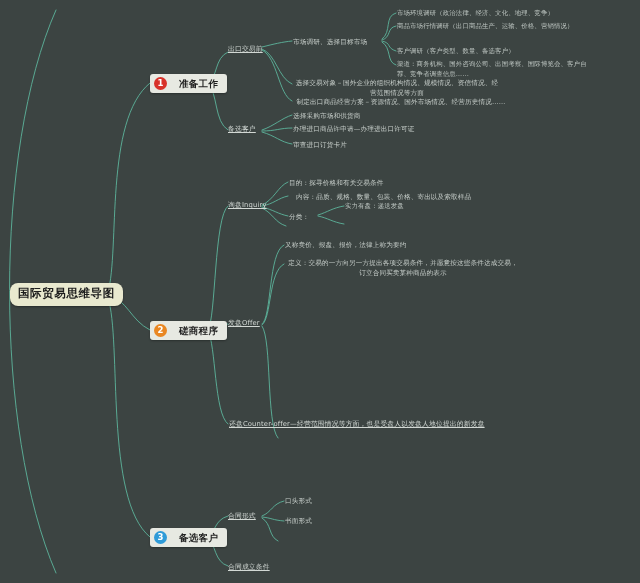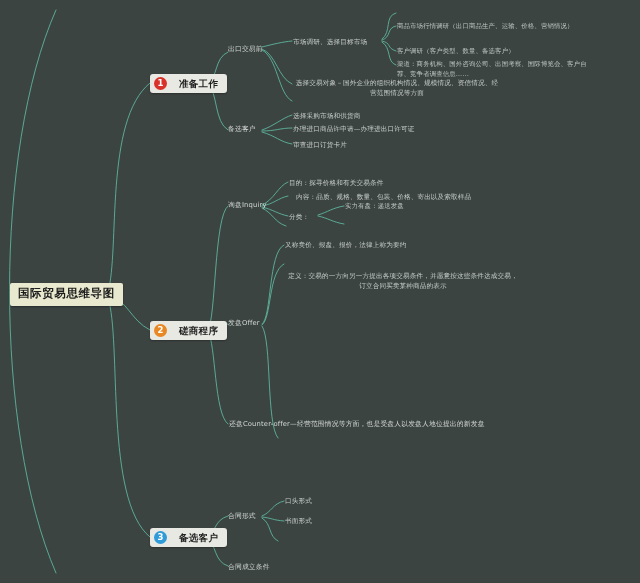--- a/index.html
+++ b/index.html
@@ -30,21 +30,21 @@
   .root-node {
     position: absolute;
     left: 10px;
     top: 283px;
     background: #e9e9cf;
     color: #1d1d1d;
     font-size: 11.5px;
     font-weight: bold;
     letter-spacing: 0.6px;
     padding: 5px 8px 6px 8px;
-    border-radius: 2px;
+    border-radius: 8px;
     box-shadow: 0 1px 2px rgba(0,0,0,.35);
     white-space: nowrap;
     line-height: 1;
   }
 
   
   .l1-node {
     position: absolute;
     display: flex;
     align-items: center;
@@ -87,20 +87,21 @@
     line-height: 1.55;
     letter-spacing: .15px;
     white-space: nowrap;
   }
   .tnode.wrap {
     white-space: normal;
   }
   .tnode.l2 {
     color: #d2d8d4;
     font-size: 6.8px;
+    text-decoration: underline;
   }
   .tnode.l3 {
     color: #c6cdc9;
     text-align: center;
   }
   .tnode.l4 {
     color: #bdc5c1;
     font-size: 6.4px;
   }
 </style>
@@ -176,43 +177,45 @@
   </div>
   <div class="l1-node" id="l1-2" style="background: rgb(231, 233, 226);">
     <span class="badge" style="background: rgb(47, 155, 216);">3</span>
     <span class="l1-label">备选客户</span>
   </div>
 
   <div class="tnode l2" style="left:228px; top:44px;">出口交易前</div>
 
   <div class="tnode l3" style="left:293px; top:37px;">市场调研、选择目标市场</div>
 
+  <div class="tnode l4" style="left:397px; top:9px;">市场环境调研（政治法律、经济、文化、地理、竞争）</div>
   <div class="tnode l4" style="left:397px; top:22px;">商品市场行情调研（出口商品生产、运输、价格、营销情况）</div>
   <div class="tnode l4" style="left:397px; top:47px;">客户调研（客户类型、数量、备选客户）</div>
   <div class="tnode l3 wrap" style="left:293px; top:78px; width:208px;">选择交易对象－国外企业的组织机构情况、规模情况、资信情况、经营范围情况等方面</div>
 
   <div class="tnode l4 wrap" style="left:397px; top:60px; width:190px;">渠道：商务机构、国外咨询公司、出国考察、国际博览会、客户自荐、竞争者调查信息……</div>
+  <div class="tnode l3 wrap" style="left:293px; top:97px; width:216px;">制定出口商品经营方案－资源情况、国外市场情况、经营历史情况……</div>
 
   <div class="tnode l2" style="left:228px; top:124px;">备选客户</div>
 
   <div class="tnode l3" style="left:293px; top:111px;">选择采购市场和供货商</div>
   <div class="tnode l3" style="left:293px; top:124px;">办理进口商品许申请—办理进出口许可证</div>
   <div class="tnode l3" style="left:293px; top:140px;">审查进口订货卡片</div>
 
   <div class="tnode l2" style="left:228px; top:200px;">询盘Inquiry</div>
 
   <div class="tnode l3" style="left:289px; top:178px;">目的：探寻价格和有关交易条件</div>
   <div class="tnode l3" style="left:296px; top:192px;">内容：品质、规格、数量、包装、价格、寄出以及索取样品</div>
   <div class="tnode l3" style="left:289px; top:212px;">分类：</div>
   <div class="tnode l4" style="left:345px; top:202px;">实力有盘：递送发盘</div>
 
   <div class="tnode l2" style="left:228px; top:318px;">发盘Offer</div>
 
   <div class="tnode l3" style="left:285px; top:240px;">又称卖价、报盘、报价，法律上称为要约</div>
-  <div class="tnode l3 wrap" style="left:285px; top:258px; width:236px;margin-top:13px;">定义：交易的一方向另一方提出各项交易条件，并愿意按这些条件达成交易，订立合同买卖某种商品的表示</div>
+  <div class="tnode l3 wrap" style="left:285px; top:258px; width:236px;">定义：交易的一方向另一方提出各项交易条件，并愿意按这些条件达成交易，订立合同买卖某种商品的表示</div>
 
   <div class="tnode l2" style="left:229px; top:419px;">还盘Counter-offer—经营范围情况等方面，也是受盘人以发盘人地位提出的新发盘</div>
 
   <div class="tnode l2" style="left:228px; top:511px;">合同形式</div>
   <div class="tnode l3" style="left:285px; top:496px;">口头形式</div>
   <div class="tnode l3" style="left:285px; top:516px;">书面形式</div>
 
   <div class="tnode l2" style="left:228px; top:562px;">合同成立条件</div>
 
 </div>

